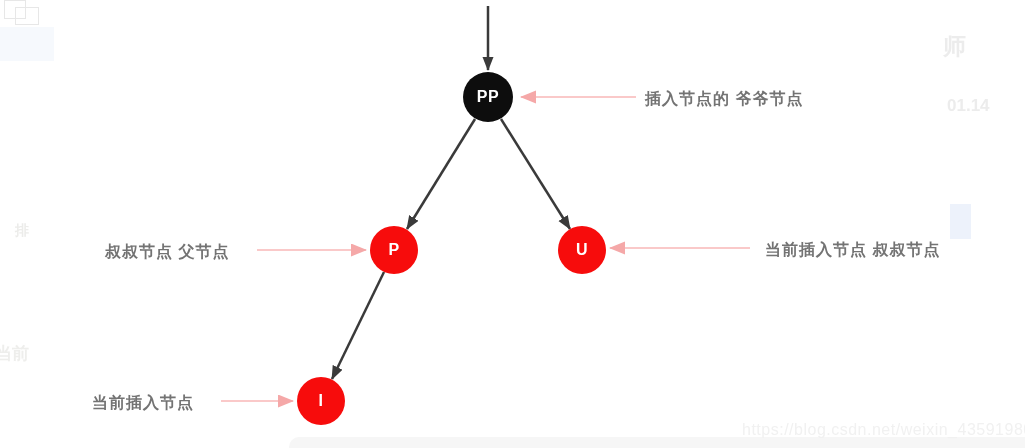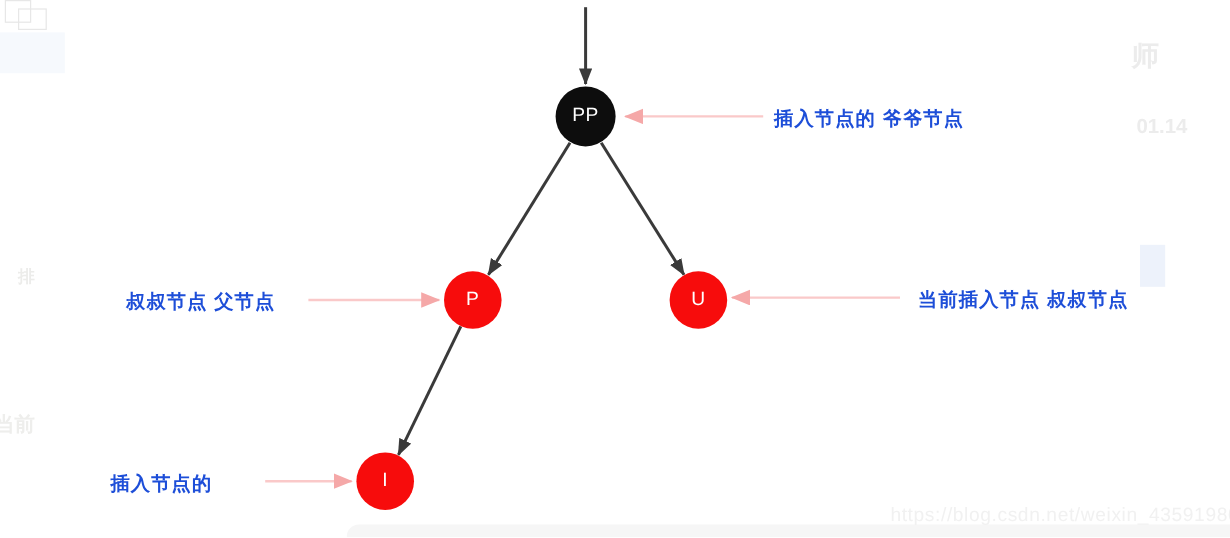--- a/index.html
+++ b/index.html
@@ -22,31 +22,31 @@
     pointer-events: none;
   }
   .node {
     position: absolute;
     transform: translate(-50%, -50%);
     border-radius: 50%;
     display: flex;
     align-items: center;
     justify-content: center;
     color: #ffffff;
-    font-weight: normal;
+    font-weight: bold;
     font-size: 16px;
     letter-spacing: 0.5px;
   }
   .node.black { width: 50px; height: 50px; background: #0d0d0d; }
   .node.red   { width: 48px; height: 48px; background: #f70c0c; }
   .annotation {
     position: absolute;
     font-size: 16px;
     font-weight: bold;
-    color: #1d4ed8;
+    color: #737373;
     white-space: nowrap;
     letter-spacing: 1px;
   }
   .ghost {
     position: absolute;
     color: #ececec;
     font-weight: bold;
     white-space: nowrap;
   }
   .watermark {
@@ -128,21 +128,21 @@
   <div class="node red" style="left:582px; top:250px;">
     <span>U</span>
   </div>
   <div class="node red" style="left:321px; top:401px;">
     <span>I</span>
   </div>
 
   <div class="annotation" style="left:645px; top:89px;">插入节点的 爷爷节点</div>
   <div class="annotation" style="left:105px; top:242px;">叔叔节点 父节点</div>
   <div class="annotation" style="left:765px; top:240px;">当前插入节点 叔叔节点</div>
-  <div class="annotation" style="left:92px;  top:393px;">插入节点的</div>
+  <div class="annotation" style="left:92px;  top:393px;">当前插入节点</div>
 
   <div class="ghost-rect-blue-topleft"></div>
   <div class="ghost-glyph-box" style="left:4px; top:0; width:20px; height:17px;"></div>
   <div class="ghost-glyph-box" style="left:15px; top:7px; width:22px; height:16px;"></div>
 
   <div class="ghost" style="left:943px; top:31px; font-size:23px;">师</div>
   <div class="ghost" style="left:947px; top:96px; font-size:17px;">01.14</div>
   <div class="ghost" style="left:15px; top:222px; font-size:14px; color:#ececea;">排</div>
   <div class="ghost" style="left:-5px; top:342px; font-size:17px; color:#eeeeec;">当前</div>
 

